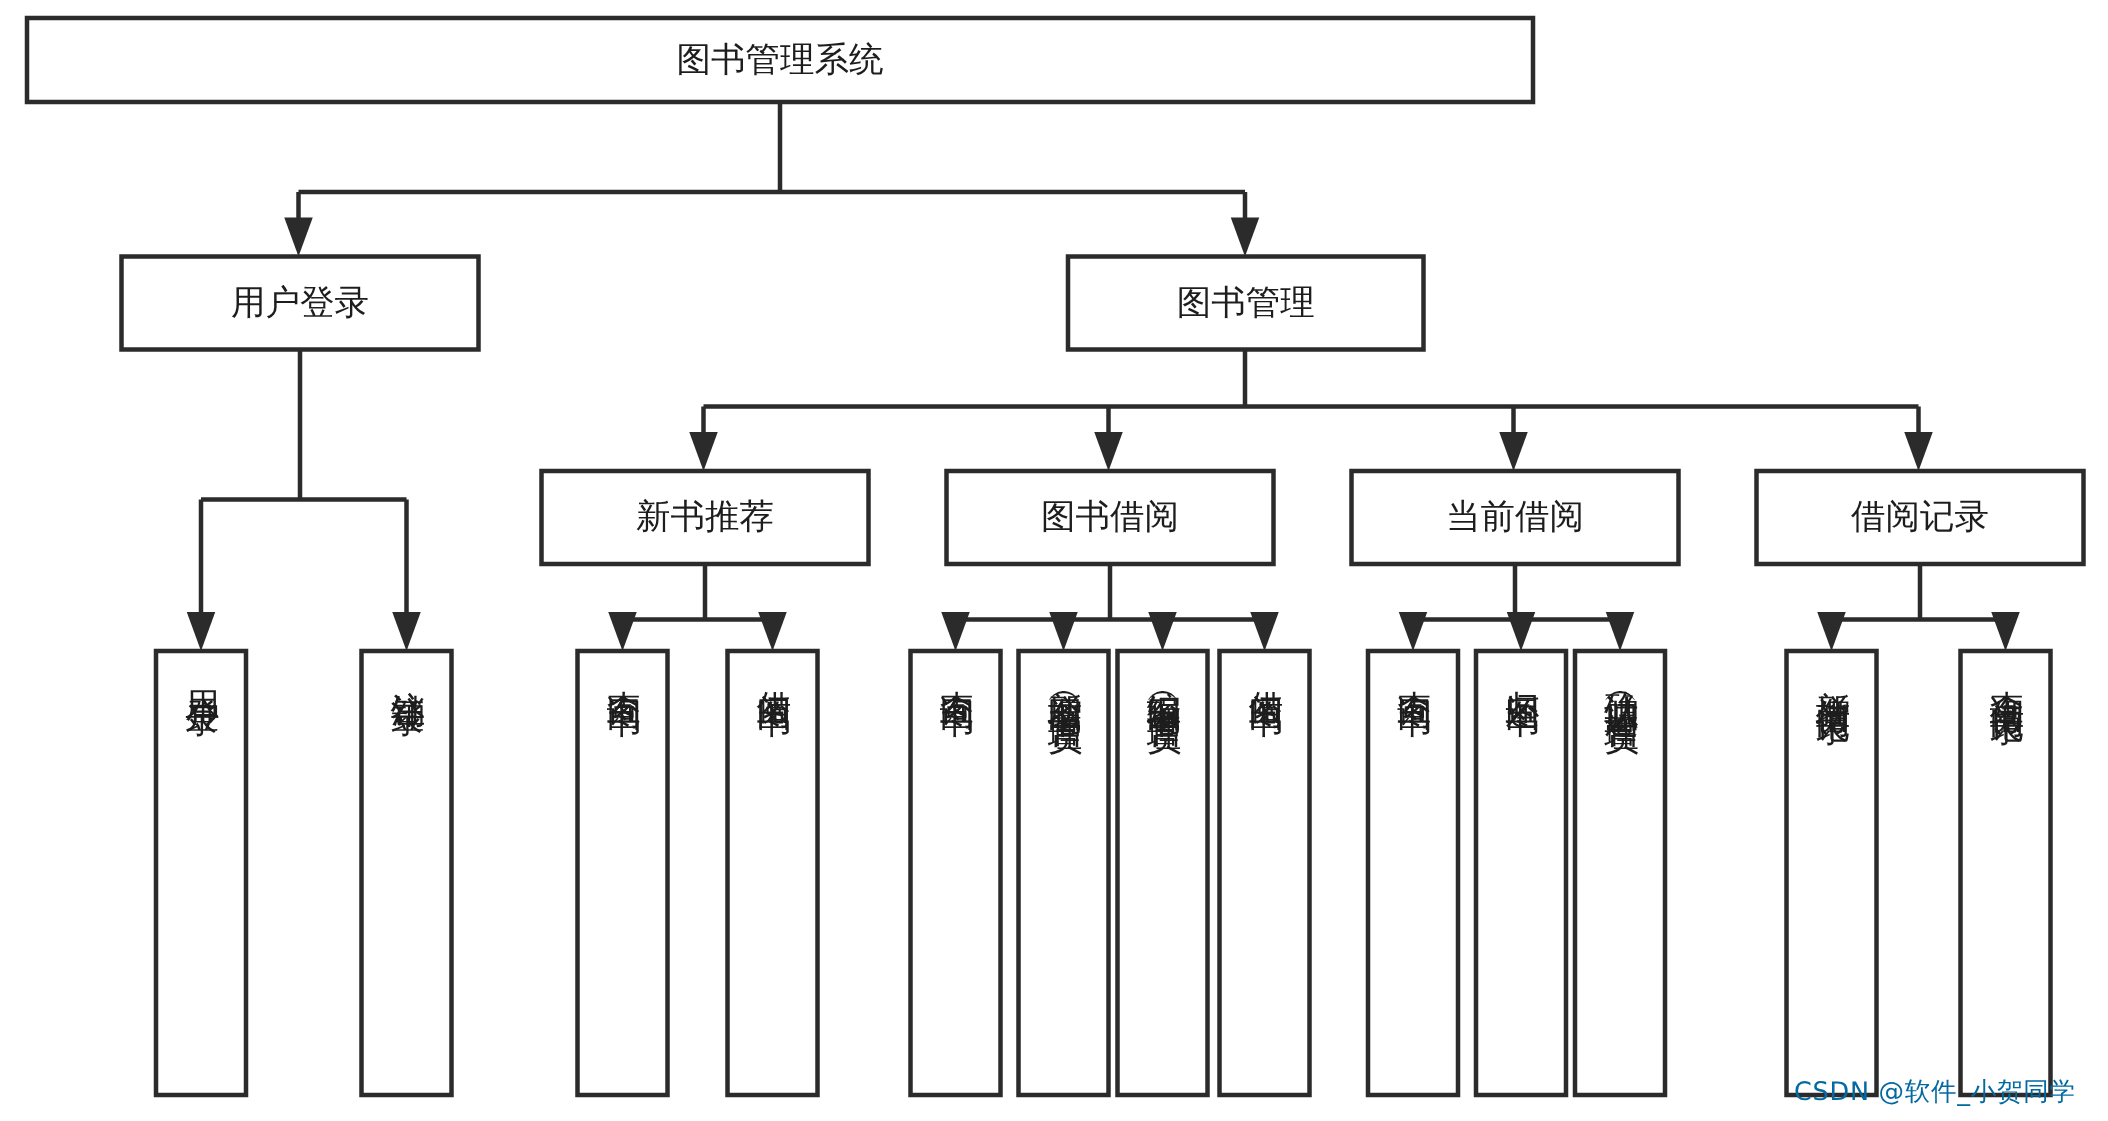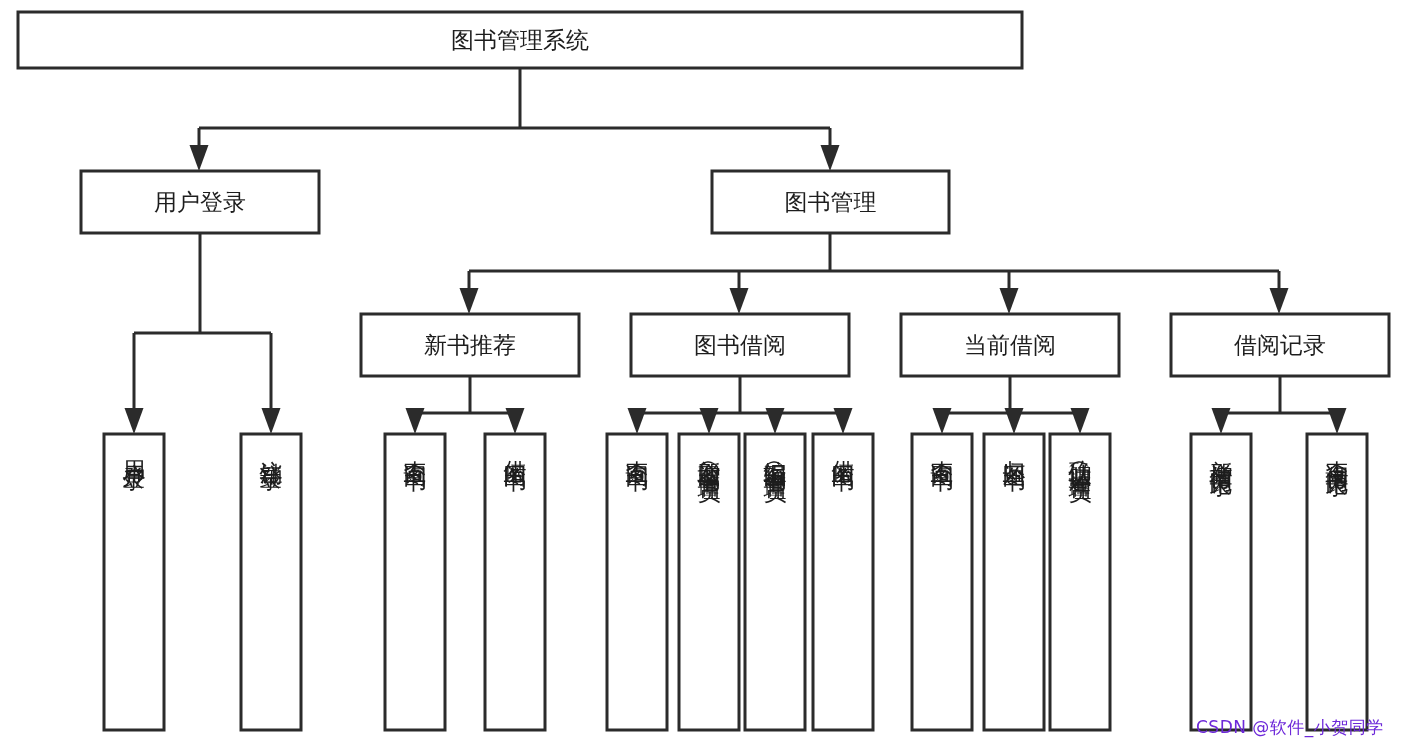--- a/index.html
+++ b/index.html
@@ -63,21 +63,21 @@
     font-size: 23px;
     line-height: 1.0;
     color: #1d1d1d;
     letter-spacing: 3px;
     white-space: nowrap;
   }
   .watermark {
     position: absolute;
     font-family: "DejaVu Sans", "Liberation Sans", sans-serif;
     font-size: 17px;
-    color: #6d28d9;
+    color: #0369a1;
     white-space: nowrap;
     letter-spacing: 0.5px;
   }
 </style>
 </head>
 <body>
 
 <div id="diagram-root">
   <svg class="flow-canvas" id="flow-canvas" viewBox="0 0 1405 747" xmlns="http://www.w3.org/2000/svg">
       <g>

